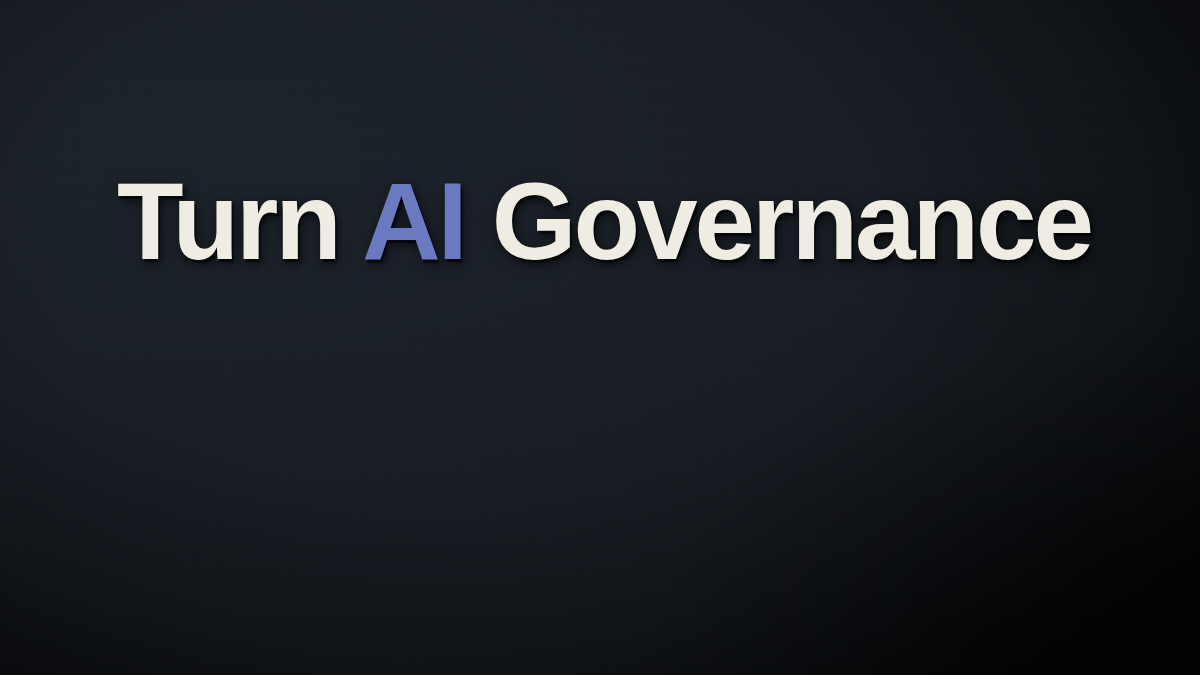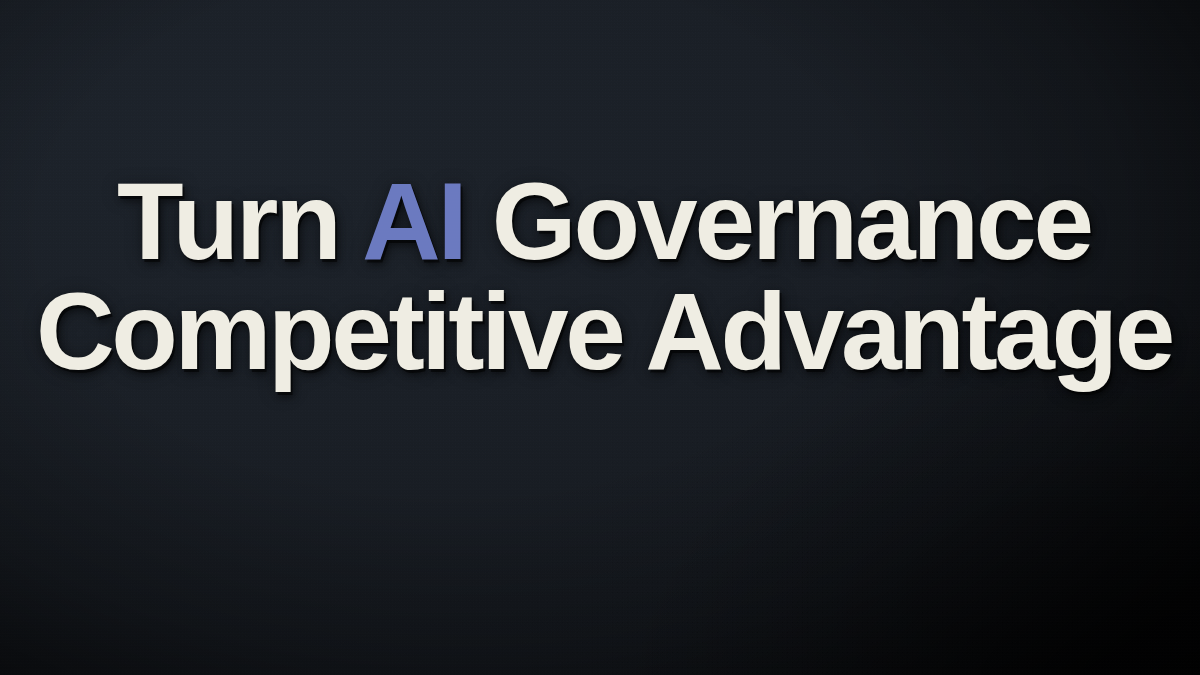--- a/index.html
+++ b/index.html
@@ -157,19 +157,18 @@
   <div class="bg-vignette"></div>
   <div class="bg-corner-shade"></div>
   <div class="bg-grain"></div>
   <div class="bg-grain-heavy"></div>
 
   <div class="headline-block">
 
     <div class="headline-line line-1"><span>Turn </span><span class="accent-ai">AI</span><span> Governance</span></div>
 
 
-    <div class="headline-line line-3">Competitive Advantage</div>
 
   </div>
 
   <div class="bg-scanlines"></div>
 
 </div>
 
 </body></html>

